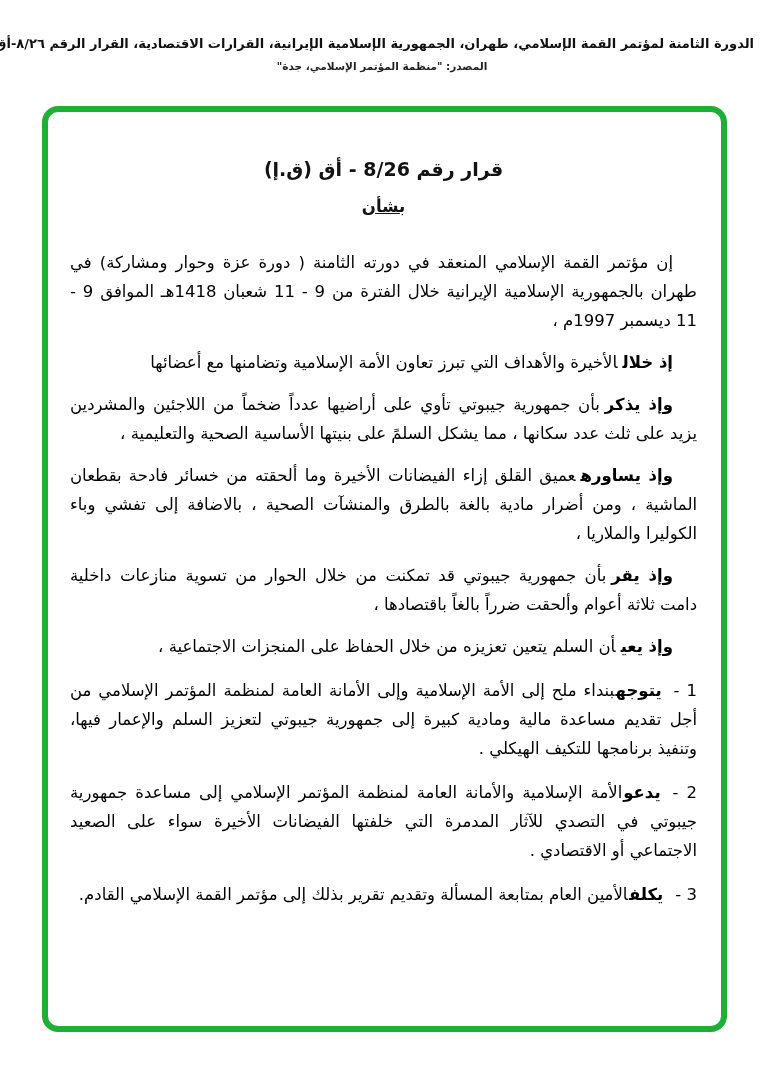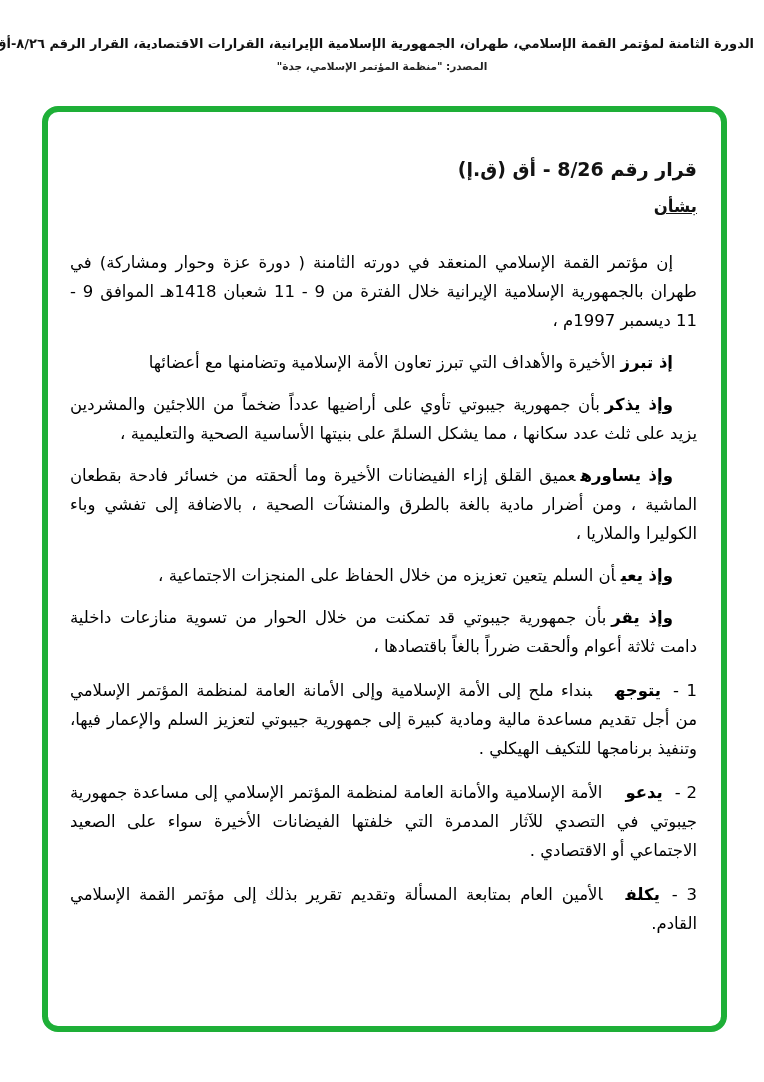--- a/index.html
+++ b/index.html
@@ -28,37 +28,37 @@
     width:685px;height:926px;
     box-sizing:border-box;
     border:6px solid #1eaf37;
     border-radius:16px;
     background:#ffffff;
   }
   .frame-inner{
     padding:46px 24px 0 22px;
     direction:rtl;
   }
-  .title-block{text-align:right;font-weight:bold;color:#131313;}
+  .title-block{text-align:center;font-weight:bold;color:#131313;}
   .title-l1{font-size:19px;margin-bottom:17px;}
   .title-l2{font-size:16.5px;margin-bottom:15px;text-decoration:underline;}
   .title-l3{font-size:17.5px;}
   .body-text{
     margin-top:32px;
     font-size:16.5px;
     line-height:29px;
     text-align:justify;
     color:#000000;
   }
   .para{margin:0 0 13px;text-indent:24px;}
   .lead{font-weight:bold;}
   .para .lead{margin-left:5px;}
   .item{margin:15px 0 13px;text-align:justify;}
   .marker{margin-left:12px;}
-  .item .lead{margin-left:23px;}
+  .item .lead{margin-left:1px;}
   .u{text-underline-offset:3px;}
 </style>
 </head>
 <body>
 
 <div class="page">
 
   <div class="doc-header">
     <div class="header-citation">الدورة الثامنة لمؤتمر القمة الإسلامي، طهران، الجمهورية الإسلامية الإيرانية، القرارات الاقتصادية، القرار الرقم ٨/٢٦-أق (ق.ا)</div>
     <div class="header-source">المصدر:  "منظمة المؤتمر الإسلامي، جدة"</div>
@@ -69,29 +69,29 @@
 
       <div class="title-block">
         <div class="title-l1">قرار رقم 8/26 - أق (ق.إ)</div>
         <div class="title-l2">بشأن</div>
       </div>
 
       <div class="body-text">
 
         <p class="para"><span>إن مؤتمر القمة الإسلامي المنعقد في دورته الثامنة ( دورة عزة وحوار ومشاركة) في طهران بالجمهورية الإسلامية الإيرانية خلال الفترة من 9 - 11 شعبان 1418هـ الموافق 9 - 11 ديسمبر 1997م ،</span></p>
 
-        <p class="para"><span class="lead">إذ تبرز</span><span>الأخيرة والأهداف التي تبرز تعاون الأمة الإسلامية وتضامنها مع أعضائها</span></p>
+        <p class="para"><span class="lead">إذ خلال</span><span>الأخيرة والأهداف التي تبرز تعاون الأمة الإسلامية وتضامنها مع أعضائها</span></p>
 
         <p class="para"><span class="lead">وإذ يذكر</span><span>بأن جمهورية جيبوتي تأوي على أراضيها عدداً ضخماً من اللاجئين والمشردين يزيد على ثلث عدد سكانها ، مما يشكل السلمً على بنيتها الأساسية الصحية والتعليمية ،</span></p>
 
         <p class="para"><span class="lead">وإذ يساوره</span><span>عميق القلق إزاء الفيضانات الأخيرة وما ألحقته من خسائر فادحة بقطعان الماشية ، ومن أضرار مادية بالغة بالطرق والمنشآت الصحية ، بالاضافة إلى تفشي وباء الكوليرا والملاريا ،</span></p>
 
+        <p class="para"><span class="lead">وإذ يقر</span><span>بأن جمهورية جيبوتي قد تمكنت من خلال الحوار من تسوية منازعات داخلية دامت ثلاثة أعوام وألحقت ضرراً بالغاً باقتصادها ،</span></p>
+
         <p class="para"><span class="lead">وإذ يعي</span><span>أن السلم يتعين تعزيزه من خلال الحفاظ على المنجزات الاجتماعية ،</span></p>
-
-        <p class="para"><span class="lead">وإذ يقر</span><span>بأن جمهورية جيبوتي قد تمكنت من خلال الحوار من تسوية منازعات داخلية دامت ثلاثة أعوام وألحقت ضرراً بالغاً باقتصادها ،</span></p>
 
         <div class="item"><span class="marker">1 -</span><span class="lead">يتوجه</span><span>بنداء ملح إلى الأمة الإسلامية وإلى الأمانة العامة لمنظمة المؤتمر الإسلامي من أجل تقديم مساعدة مالية ومادية كبيرة إلى جمهورية جيبوتي لتعزيز السلم والإعمار فيها، وتنفيذ برنامجها للتكيف الهيكلي .</span></div>
 
         <div class="item"><span class="marker">2 -</span><span class="lead">يدعو</span><span>الأمة الإسلامية والأمانة العامة لمنظمة المؤتمر الإسلامي إلى مساعدة جمهورية جيبوتي في التصدي للآثار المدمرة التي خلفتها الفيضانات الأخيرة سواء على الصعيد الاجتماعي أو الاقتصادي .</span></div>
 
         <div class="item"><span class="marker">3 -</span><span class="lead u">يكلف</span><span>الأمين العام بمتابعة المسألة وتقديم تقرير بذلك إلى مؤتمر القمة الإسلامي القادم.</span></div>
 
       </div>
     </div>
   </div>

